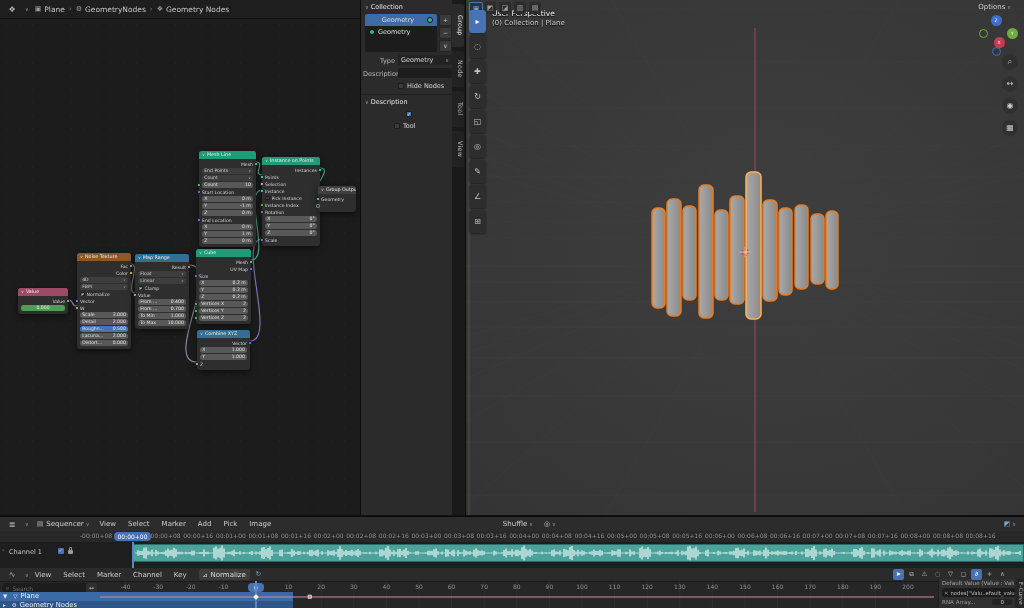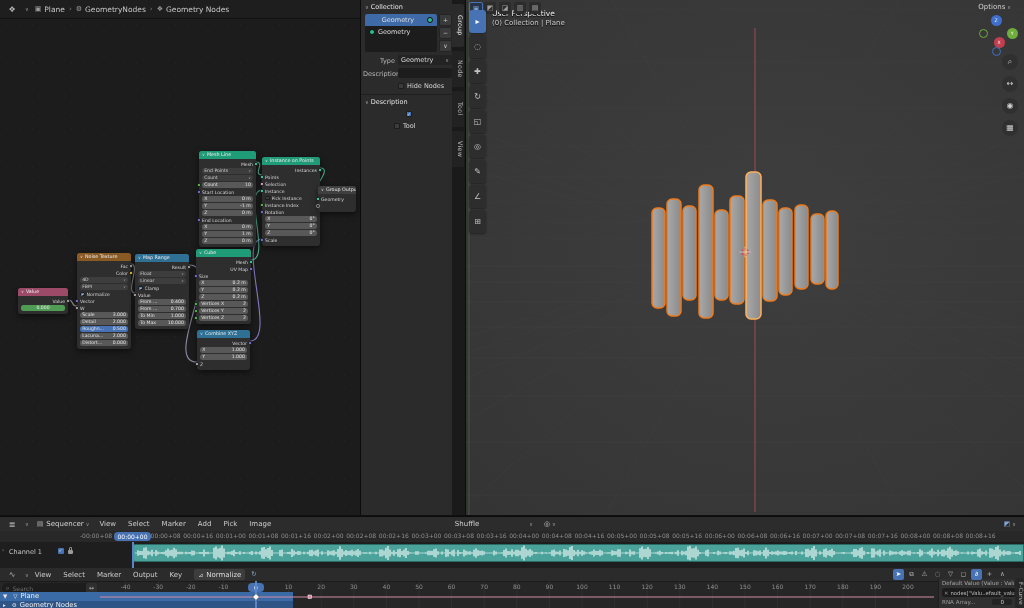--- a/index.html
+++ b/index.html
@@ -661,21 +661,21 @@
       </span>
       <span id="seq-menus" style="display:flex;">
           <span class="menu-item">View</span>
           <span class="menu-item">Select</span>
           <span class="menu-item">Marker</span>
           <span class="menu-item">Add</span>
           <span class="menu-item">Pick</span>
           <span class="menu-item">Image</span>
         </span>
       <span style="flex:1"></span>
-      <span class="dd-btn" style="margin-right:3px;gap:48px;">
+      <span class="dd-btn" style="margin-right:3px;">
         <span>Shuffle</span>
           <span class="caret">∨</span>
       </span>
       <span class="dd-btn" style="margin-right:440px;">
         <span style="font-size:7px;">◎</span>
         <span class="caret">∨</span>
       </span>
       <span class="dd-btn" style="margin-right:4px;">
         <span style="color:#7fa4d8;font-size:7px;">◩</span>
         <span class="caret">∨</span>
@@ -726,21 +726,21 @@
   </div>
 
   <div id="graph" class="abs">
     <div id="g-header" class="abs">
       <span class="ed-ic">∿</span>
       <span class="caret">∨</span>
       <span id="g-menus" style="display:flex;">
           <span class="menu-item">View</span>
           <span class="menu-item">Select</span>
           <span class="menu-item">Marker</span>
-          <span class="menu-item">Output</span>
+          <span class="menu-item">Channel</span>
           <span class="menu-item">Key</span>
         </span>
       <span id="norm-pill">
         <span style="margin-right:3px;font-size:6px;">⊿</span>
         <span>Normalize</span>
       </span>
       <span class="g-ic" style="position:static;margin-left:3px;color:#7fb3c9;">↻</span>
     </div>
     <div id="g-icons"></div>
     <div id="g-search">

